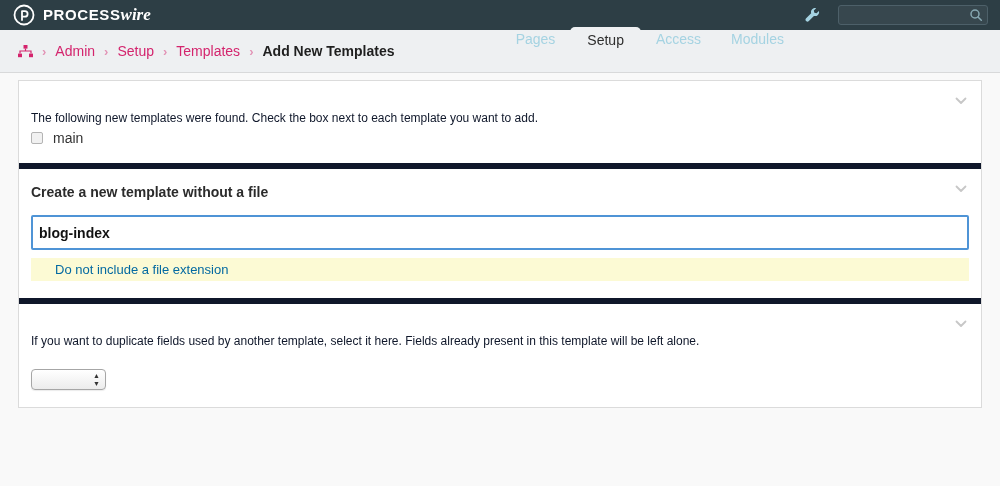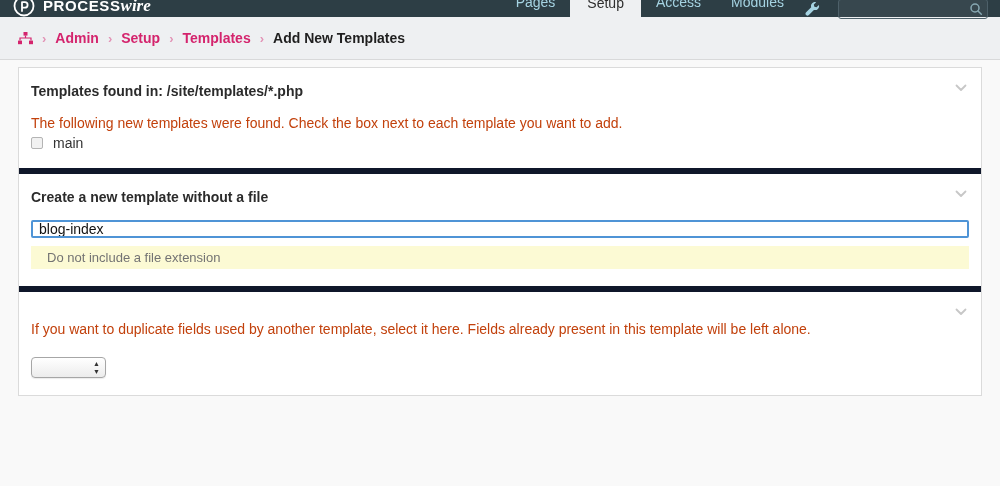--- a/index.html
+++ b/index.html
@@ -1,52 +1,52 @@
 <!DOCTYPE html>
 <html><head>
 <meta charset="utf-8">
 <style>
   * { margin:0; padding:0; box-sizing:border-box; }
   html,body { width:1000px; height:486px; overflow:hidden;
     font-family:"Liberation Sans","DejaVu Sans",sans-serif; background:#f9f9f9; }
 
   
-  .topbar { height:17px; background:#2d3e45; display:flex; align-items:flex-end; }
+  .topbar { height:30px; background:#2d3e45; display:flex; align-items:center; }
   .logo { display:flex; align-items:center; gap:8px; padding-left:13px; }
   .logo-text { color:#fff; font-size:15px; font-weight:600; letter-spacing:.6px; white-space:nowrap; }
   .logo-wire { font-family:"Liberation Serif","DejaVu Serif",serif; font-style:italic; font-weight:700; font-size:17px; letter-spacing:0; }
   .nav { margin-left:auto; display:flex; align-items:stretch;margin-top:48px; }
   .nav a { color:#a5d3e2; font-size:14px; line-height:30px; padding:0 15px; text-decoration:none; white-space:nowrap; }
   .nav a.active { background:#eef0f2; color:#2e2e2e; border-radius:5px 5px 0 0; margin-top:3px; height:27px; line-height:27px; padding:0 17px; }
   .wrench-wrap { display:flex; align-items:center; padding:0 10px 0 6px; cursor:pointer; }
   .search-wrap { position:relative; align-self:center; margin:0 12px 0 8px; }
   .search-input { width:150px; height:20px; background:rgba(255,255,255,0.05); border:1px solid #4d6069; border-radius:3px; color:#cfe3ea; padding:0 24px 0 8px; font-size:12px; outline:none; font-family:inherit; }
   .search-icon { position:absolute; right:5px; top:3px; }
 
   
   .breadcrumbs { height:43px; background:#eef0f2; border-bottom:1px solid #d8d9da; display:flex; align-items:center; padding-left:18px; font-size:14px; }
   .breadcrumbs > * { margin-right:9px; }
-  .crumb { color:#d4246d; text-decoration:none;font-weight:bold; }
+  .crumb { color:#d4246d; text-decoration:none; }
   .crumb-sep { color:#d4246d; opacity:.45; font-weight:bold; font-size:13px; }
   .crumb-current { color:#1f1f1f; font-weight:bold; }
 
   
   .page { padding:7px 18px 0; }
   .panel { background:#fff; border:1px solid #dbdbdb; }
   .section { position:relative; padding:13px 12px 17px; }
   .section + .section { border-top:6px solid #0f172a; }
   .section-title { font-size:14px; font-weight:bold; color:#2b2b2b; margin-top:2px; }
-  .section-desc { font-size:14px; color:#c2410c; margin-top:13px; line-height:22px; }
+  .section-desc { font-size:12px; color:#0f172a; margin-top:13px; line-height:22px; }
   .chevron { position:absolute; right:14px; top:16px; cursor:pointer; }
 
   .checkbox-row { margin-top:1px; display:flex; align-items:center; font-size:14px; color:#333; }
   .checkbox { width:12px; height:12px; border:1px solid #b4b4b4; background:#f1f1f1; border-radius:2px; margin-right:10px; cursor:pointer; }
 
-  .text-input { display:block; width:100%; margin-top:15px; height:18px; border:2px solid #4f94d6; border-radius:2px; padding:0 6px; font-size:14px; color:#111; font-family:inherit; outline:none; background:#fff; }
-  .note { margin-top:8px; background:#fcfad4; color:#737373; padding:4px 16px; font-size:13px; }
+  .text-input { display:block; width:100%; margin-top:15px; height:35px; border:2px solid #4f94d6; border-radius:2px; padding:0 6px; font-size:14px; color:#111; font-family:inherit; outline:none; background:#fff;font-weight:bold; }
+  .note { margin-top:8px; background:#fcfad4; color:#0369a1; padding:4px 24px; font-size:13px; }
 
   .pw-select { margin-top:17px; width:75px; height:21px; border:1px solid #a6a6a6; border-radius:4px; background:linear-gradient(#ffffff,#ececec); position:relative; box-shadow:0 1px 1px rgba(0,0,0,.08); cursor:pointer; }
   .sel-arrows { position:absolute; right:5px; top:2px; color:#333; font-size:7px; line-height:8px; text-align:center; }
   .sel-arrows span { display:block; }
 </style>
 </head>
 <body>
 
 <div class="topbar">
   <div class="logo">
@@ -93,21 +93,20 @@
   <span class="crumb-sep">›</span>
   <a href="#" class="crumb">Templates</a>
   <span class="crumb-sep">›</span>
   <span class="crumb-current">Add New Templates</span>
 </div>
 
 <div class="page">
   <div class="panel">
 
     <div class="section">
-      <div class="section-title">Templates found in: /site/templates/*.php</div>
       <svg class="chevron" width="12" height="8" viewBox="0 0 12 8">
         <polyline points="1.5,1.5 6,6 10.5,1.5" fill="none" stroke="#c7c7c7" stroke-width="1.8" stroke-linecap="round" stroke-linejoin="round"></polyline>
       </svg>
       <div class="section-desc">The following new templates were found. Check the box next to each template you want to add.</div>
       <div class="checkbox-row">
         <span class="checkbox"></span>
         <span>main</span>
       </div>
     </div>
 

